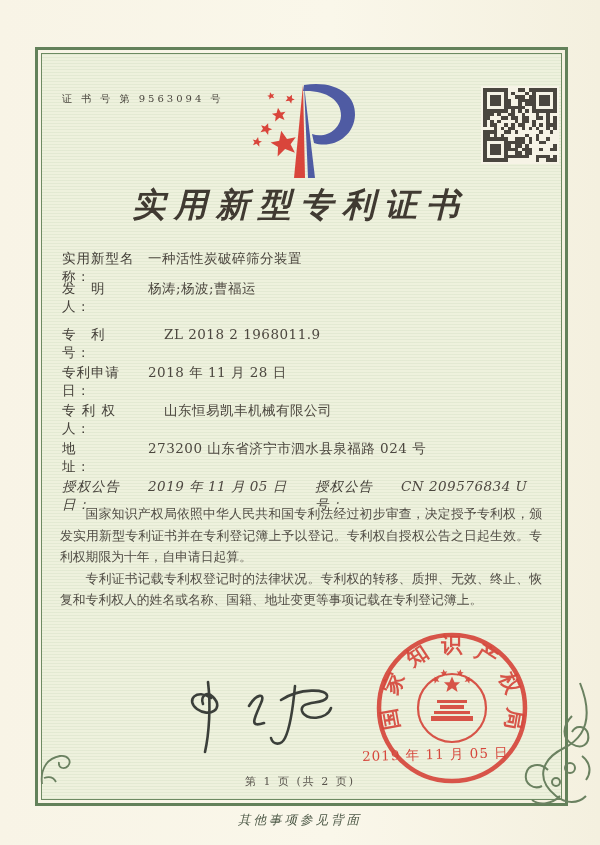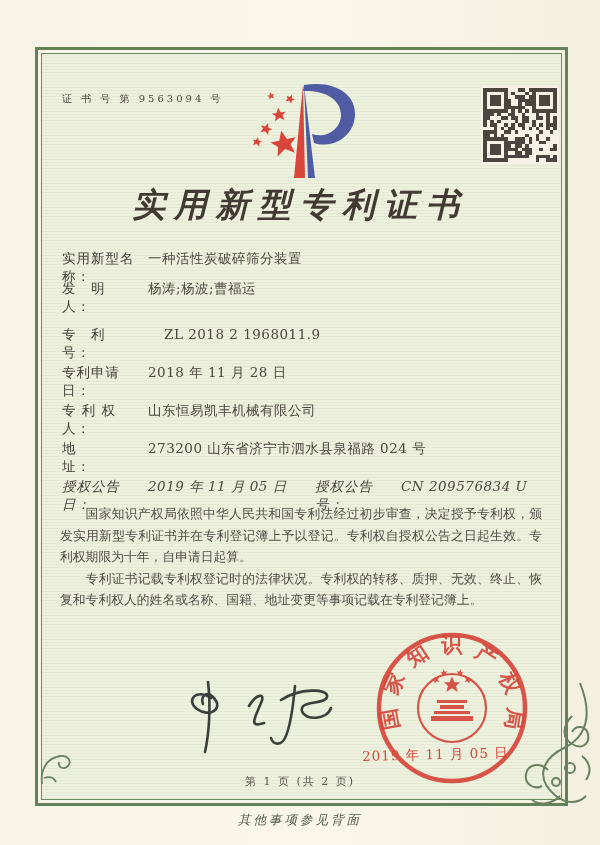--- a/index.html
+++ b/index.html
@@ -534,21 +534,21 @@
     <span class="field-value">杨涛;杨波;曹福运</span>
   </div>
   <div class="abs field-row" style="top:326px;gap:16px;">
     <span class="field-label">专　利　号：</span>
     <span class="field-value">ZL 2018 2 1968011.9</span>
   </div>
   <div class="abs field-row" style="top:364px;">
     <span class="field-label">专利申请日：</span>
     <span class="field-value">2018 年 11 月 28 日</span>
   </div>
-  <div class="abs field-row" style="top:402px;">
+  <div class="abs field-row" style="top:402px;gap:16px;">
     <span class="field-label">专 利 权 人：</span>
     <span class="field-value">山东恒易凯丰机械有限公司</span>
   </div>
   <div class="abs field-row" style="top:440px;">
     <span class="field-label">地　　　址：</span>
     <span class="field-value">273200 山东省济宁市泗水县泉福路 024 号</span>
   </div>
 
   <div class="abs grant-group" style="left:62px;top:478px;">
     <span class="field-label" style="width:86px;">授权公告日：</span>

